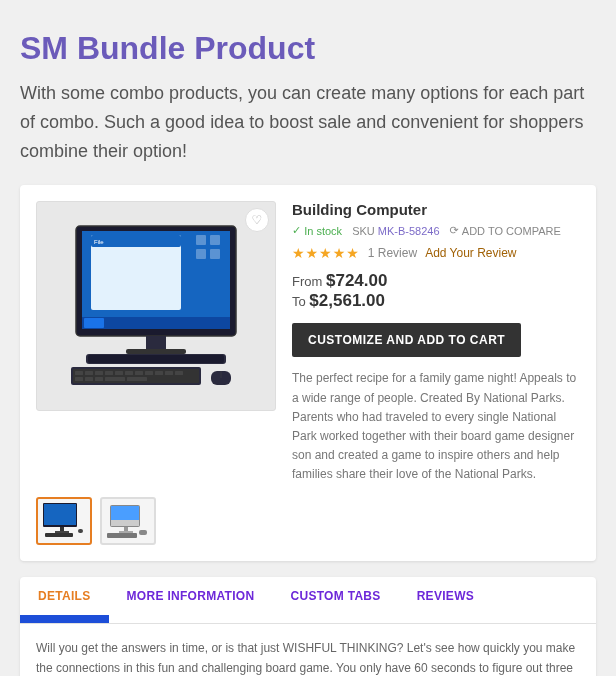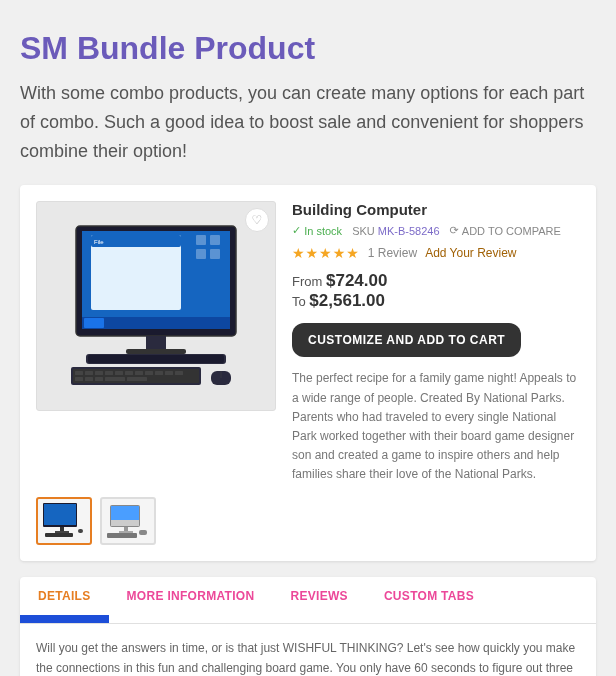--- a/index.html
+++ b/index.html
@@ -148,21 +148,21 @@
     }
     .customize-btn {
       background: #333;
       color: #fff;
       border: none;
       padding: 10px 16px;
       font-size: 12px;
       font-weight: bold;
       letter-spacing: 0.5px;
       cursor: pointer;
-      border-radius: 12px;
+      border-radius: 2px;
       margin-bottom: 12px;
       text-transform: uppercase;
     }
     .product-desc {
       font-size: 12px;
       color: #777;
       line-height: 1.6;
     }
     .thumbnails {
       display: flex;
@@ -194,21 +194,21 @@
       box-shadow: 0 1px 3px rgba(0,0,0,0.1);
     }
     .tabs-nav {
       display: flex;
       border-bottom: 1px solid #e0e0e0;
     }
     .tab-item {
       padding: 12px 18px;
       font-size: 12px;
       font-weight: bold;
-      color: #ec4899;
+      color: #6d28d9;
       cursor: pointer;
       border-bottom: 2px solid transparent;
       text-transform: uppercase;
       letter-spacing: 0.3px;
     }
     .tab-item.active {
       color: #e67e22;
       border-bottom: 8px solid #1d4ed8;
     }
     .tab-content {
@@ -359,24 +359,24 @@
 
   <div class="tabs-section">
     <div class="tabs-nav">
       <div class="tab-item active">
         <span>DETAILS</span>
       </div>
       <div class="tab-item">
         <span>MORE INFORMATION</span>
       </div>
       <div class="tab-item">
+        <span>CUSTOM TABS</span>
+      </div>
+      <div class="tab-item">
         <span>REVIEWS</span>
-      </div>
-      <div class="tab-item">
-        <span>CUSTOM TABS</span>
       </div>
     </div>
     <div class="tab-content">
       <p class="tab-description">Will you get the answers in time, or is that just WISHFUL THINKING? Let's see how quickly you make the connections in this fun and challenging board game. You only have 60 seconds to figure out three Mystery words on the card. The only thing they have in common is that they all begin with the same letter. You (and your teammates) are allowed as many guesses as you like</p>
       <table class="detail-table">
         
       </table>
     </div>
   </div>
 </div>

